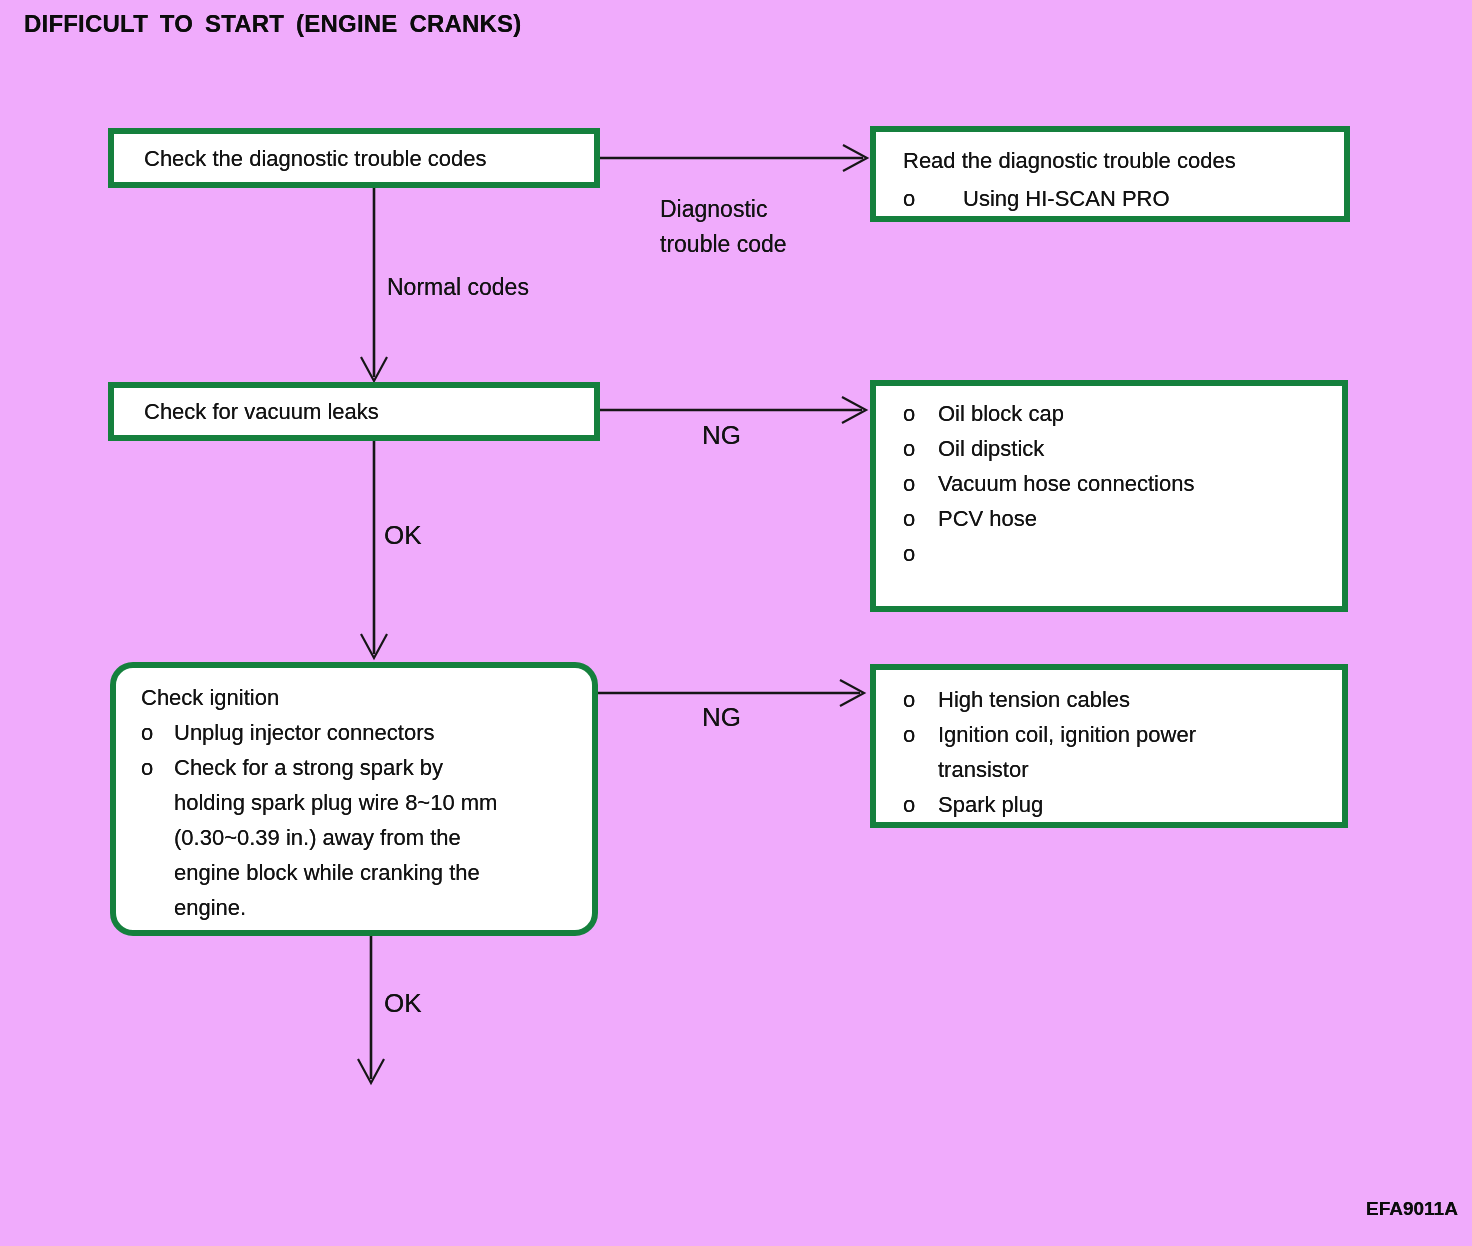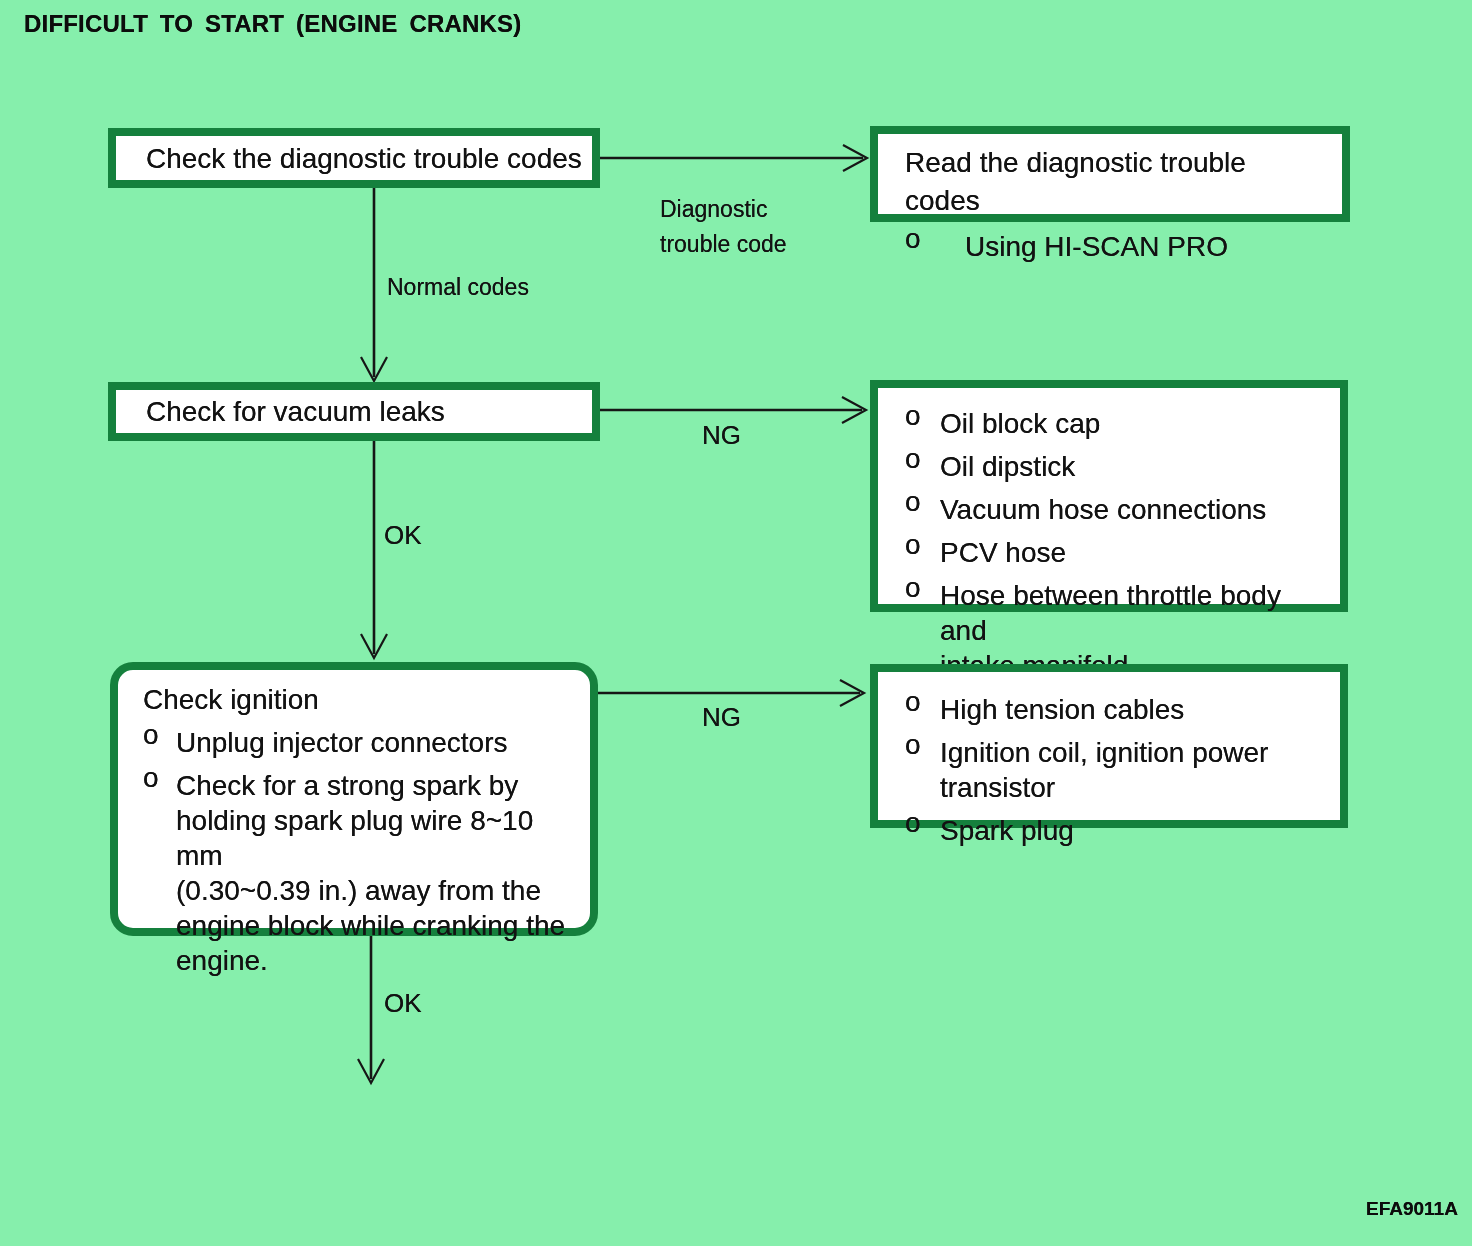--- a/index.html
+++ b/index.html
@@ -1,20 +1,20 @@
 <!DOCTYPE html>
 <html><head>
 <meta charset="utf-8">
 <style>
   html, body { margin: 0; padding: 0; background: #ffffff; }
   .page {
     position: relative;
     width: 1472px;
     height: 1246px;
-    background: #86efac;
+    background: #f0abfc;
     font-family: "Liberation Sans", sans-serif;
     color: #121212;
     overflow: hidden;
     text-shadow: 0 0 0.6px #222;
   }
   .page-title {
     position: absolute;
     left: 24px;
     top: 10px;
     font-size: 24px;
@@ -25,39 +25,38 @@
   }
   .connectors {
     position: absolute;
     left: 0; top: 0;
     width: 1472px;
     height: 1246px;
   }
   .fbox {
     position: absolute;
     box-sizing: border-box;
-    border: 8px solid #15803d;
+    border: 6px solid #15803d;
     background: #ffffff;
-    font-size: 28px;
+    font-size: 22px;
     line-height: 35px;
   }
   .fbox.center-text {
     display: flex;
     align-items: center;
     padding-left: 30px;
   }
   .box-line1 { display: block; }
   .li { display: flex; align-items: flex-start; }
   .bullet {
     flex: 0 0 auto;
     display: inline-block;
   }
   .li-text {
     white-space: pre-line;
-    margin-top: 8px;
   }
   .edge-label {
     position: absolute;
     font-size: 23px;
     line-height: 35px;
     white-space: pre-line;
   }
   .edge-label.big { font-size: 26px; }
   .continued-block {
     position: absolute;
@@ -146,22 +145,20 @@
     <div class="li">
       <span class="bullet">o</span>
       <span class="li-text">Vacuum hose connections</span>
     </div>
     <div class="li">
       <span class="bullet">o</span>
       <span class="li-text">PCV hose</span>
     </div>
     <div class="li">
       <span class="bullet">o</span>
-      <span class="li-text">Hose between throttle body and
-intake manifold</span>
     </div>
   </div>
 
   <div class="edge-label big" style="left:384px; top:518px;">OK</div>
 
   <div class="fbox ignbox" style="left:110px; top:662px; width:488px; height:274px;border-radius:23px;">
     <span class="box-line1">Check ignition</span>
     <div class="li">
       <span class="bullet">o</span>
       <span class="li-text">Unplug injector connectors</span>

